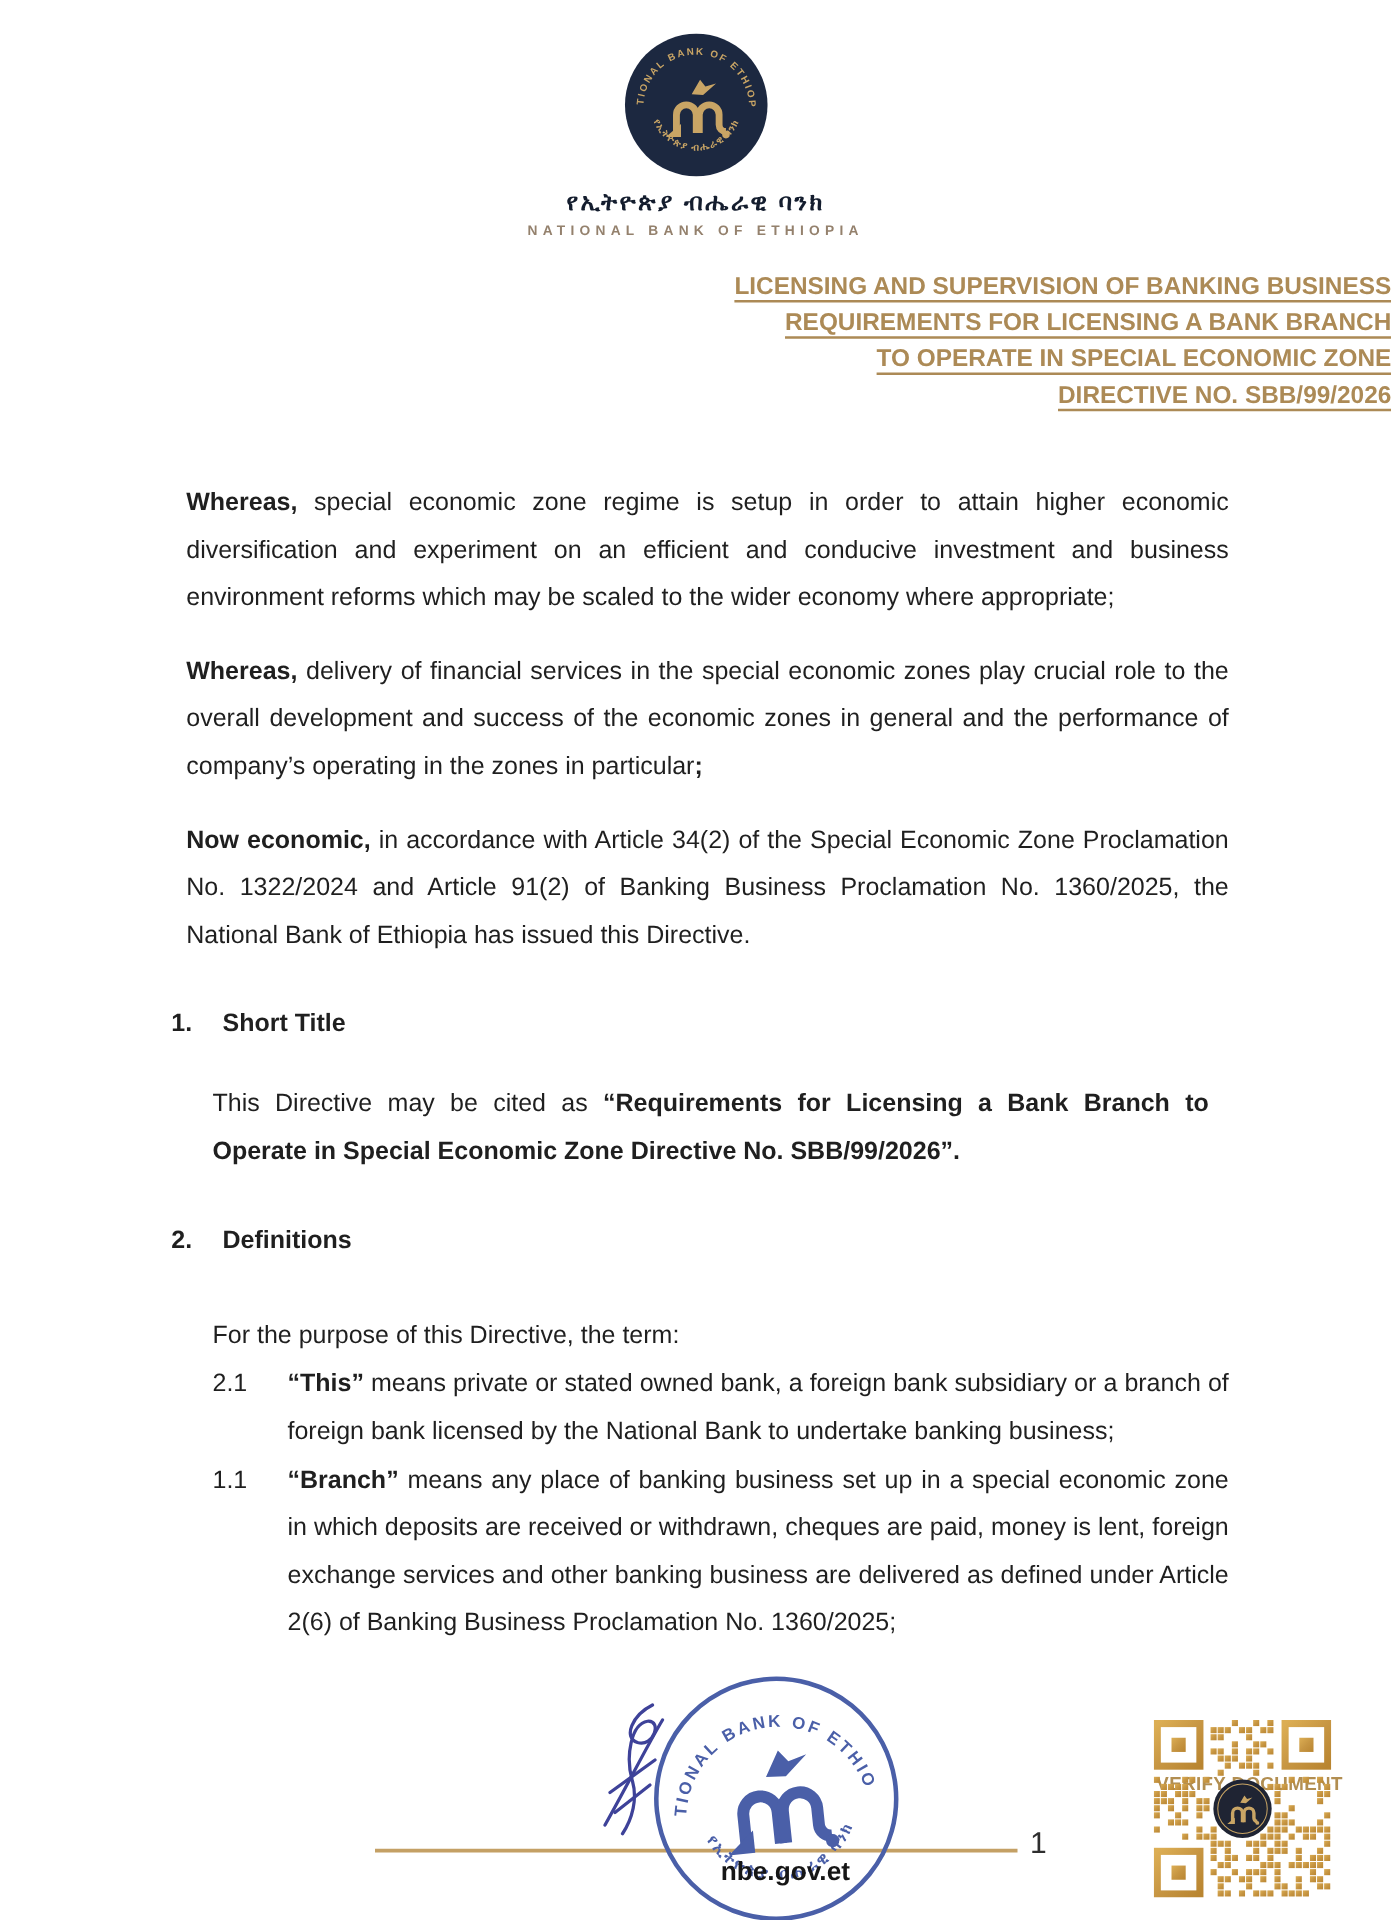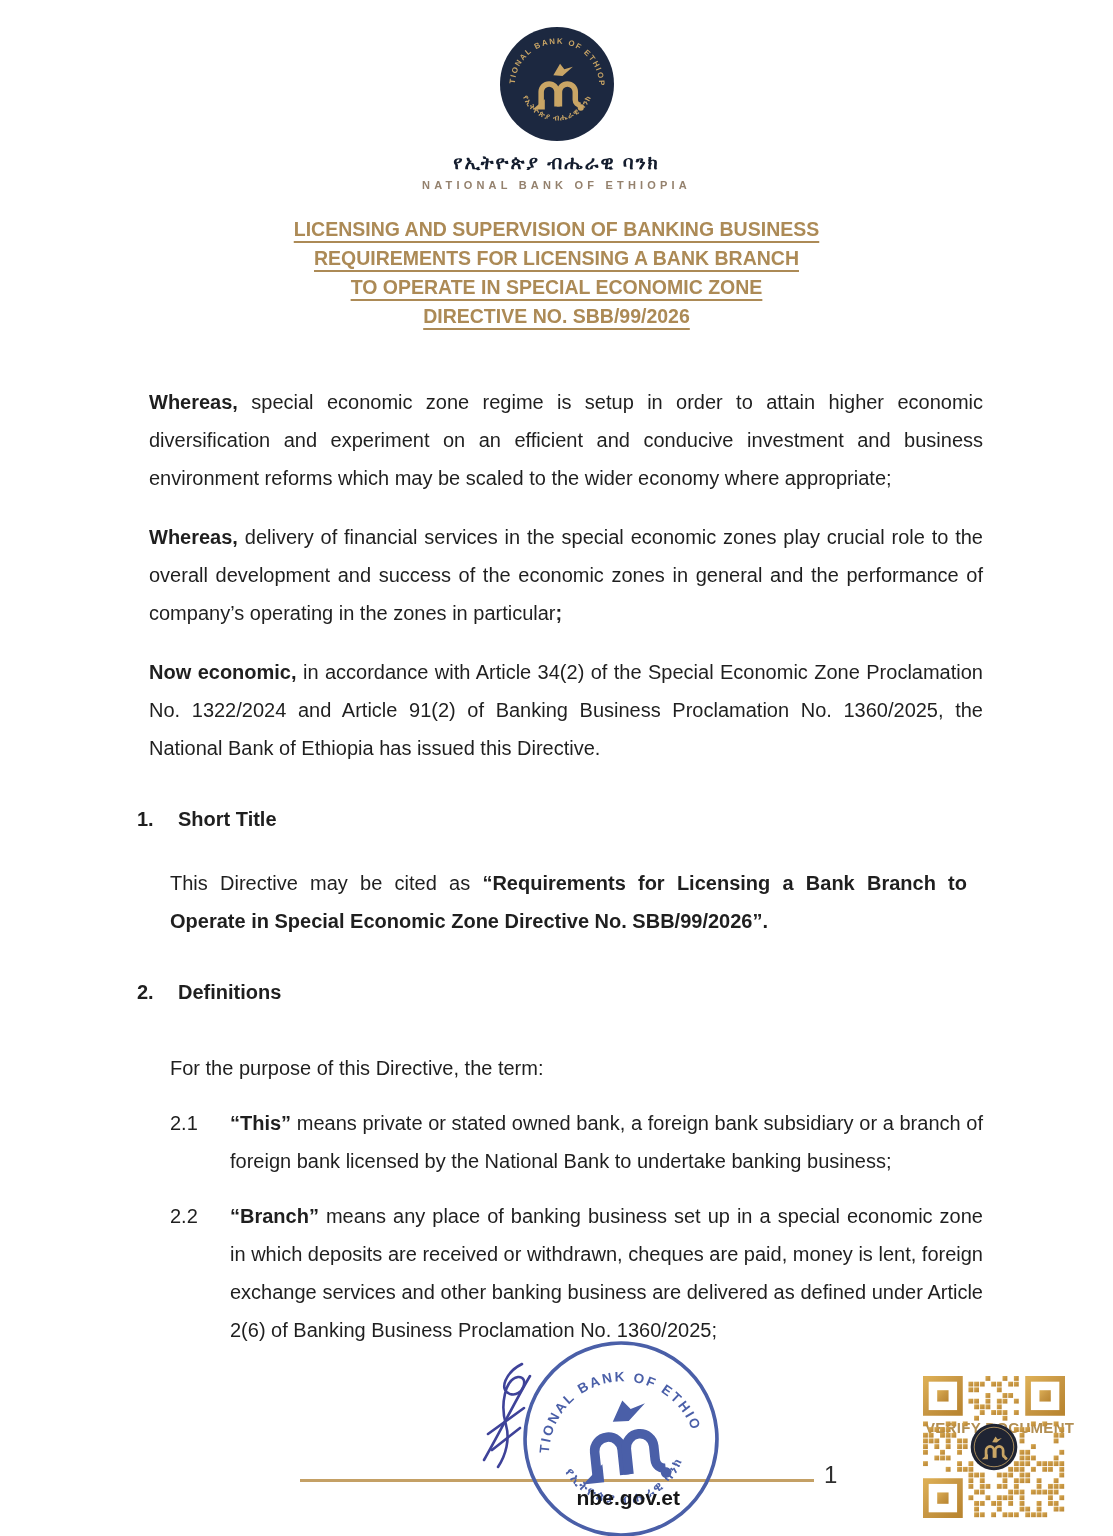--- a/index.html
+++ b/index.html
@@ -9,33 +9,33 @@
     font-family:"Liberation Sans", sans-serif; color:#1f1f1f;
   }
 
   
   .logo-block { text-align:center; padding-top:26px; }
   .logo-seal { display:block; margin:0 auto; }
   .org-amharic { margin-top:10px; font-size:19px; font-weight:bold; color:#141d2e; letter-spacing:2px; }
   .org-english { margin-top:5px; font-size:11px; font-weight:bold; color:#94816d; letter-spacing:4.2px; }
 
   
-  .doc-title { margin-top:24px; text-align:center; color:#ac8a56; font-weight:bold; font-size:19.5px; line-height:29px; }
+  .doc-title { margin-top:24px; text-align:right; color:#ac8a56; font-weight:bold; font-size:19.5px; line-height:29px; }
   .doc-title .line { text-decoration:underline; text-underline-offset:5px; text-decoration-thickness:1.5px; }
 
   
   .body-text { margin:52px 130px 0 137px; font-size:20px; line-height:38px; text-align:justify; }
   .para { margin:0 0 21px 12px; }
   .para b, .sec1-body b, .def-term { font-weight:bold; }
 
   .sec-head { display:flex; font-weight:bold; margin-top:33px; }
   .sec-num { width:41px; flex:none; }
   .sec1-body { margin:26px 16px 0 33px; }
   .def-intro { margin:38px 0 0 33px; }
-  .def-item { display:flex; margin:17px 0 0 33px; }
+  .def-item { display:flex; margin:1px 0 0 33px; }
   .def-num { width:60px; flex:none; }
   .def-text { flex:1; text-align:justify; }
 
   
   .footer-line { position:absolute; left:300px; top:1479px; width:514px; height:2.5px; background:#c4a065; }
   .website { position:absolute; left:430px; top:1486px; width:250px; text-align:right;
              font-size:21px; font-weight:bold; color:#161616; }
   .page-num { position:absolute; left:824px; top:1461px; font-size:24px; font-weight:400; color:#2e2e2e; }
   .verify-label { position:absolute; left:925px; top:1419px; font-size:15px; font-weight:bold;
                   color:#b28e51; letter-spacing:0.3px; }
@@ -113,21 +113,21 @@
     </div>
 
     <p class="def-intro">For the purpose of this Directive, the term:</p>
 
     <div class="def-item">
       <span class="def-num">2.1</span>
       <span class="def-text"><b class="def-term">“This”</b><span> means private or stated owned bank, a foreign bank subsidiary or a branch of foreign bank licensed by the National Bank to undertake banking business;</span></span>
     </div>
 
     <div class="def-item">
-      <span class="def-num">2.2</span>
+      <span class="def-num">1.1</span>
       <span class="def-text"><b class="def-term">“Branch”</b><span> means any place of banking business set up in a special economic zone in which deposits are received or withdrawn, cheques are paid, money is lent, foreign exchange services and other banking business are delivered as defined under Article 2(6) of Banking Business Proclamation No. 1360/2025;</span></span>
     </div>
 
   </div>
 
   <div class="footer-line"></div>
 
   <svg class="signature" width="120" height="140" viewBox="0 0 120 140">
     <g fill="none" stroke="#3e4299" stroke-width="2.6" stroke-linecap="round">
       <path d="M60,22 c-16,8 -24,26 -12,30 c13,4 20,-18 8,-17 c-13,2 -18,28 -12,48 c4,14 0,30 -8,42"></path>

